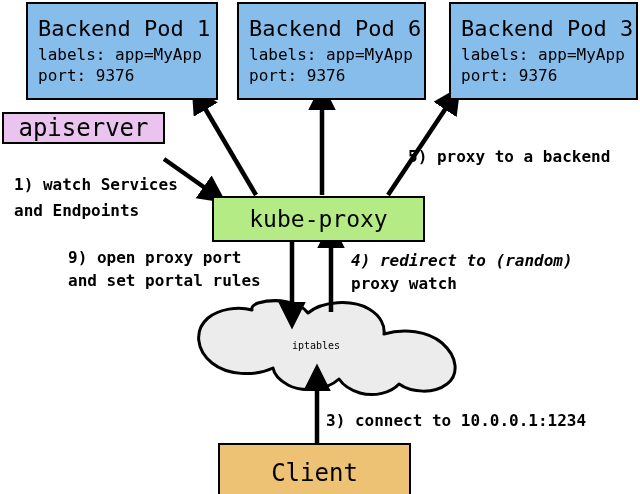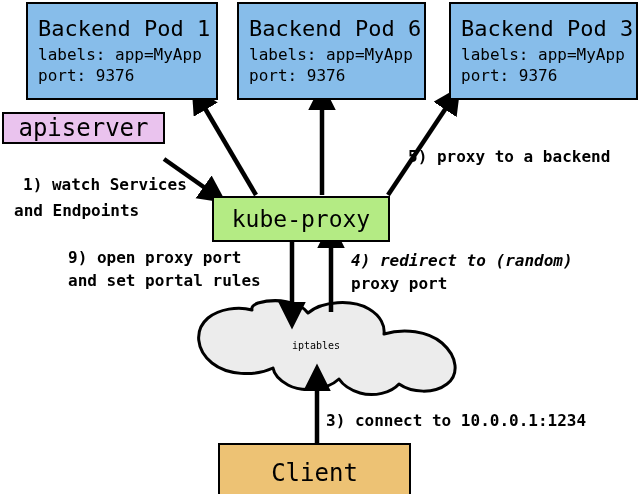--- a/index.html
+++ b/index.html
@@ -145,36 +145,36 @@
   <div class="node pod" style="left:449px; top:2px; width:189px; height:98px;">
     <div class="pod-title">Backend Pod 3</div>
     <div class="pod-line">labels: app=MyApp</div>
     <div class="pod-line">port: 9376</div>
   </div>
 
   <div class="node box-center apiserver" style="left:2px; top:112px; width:163px; height:32px;">
     <span>apiserver</span>
   </div>
 
-  <div class="node box-center kubeproxy" style="left:212px; top:196px; width:178px; height:46px;">
+  <div class="node box-center kubeproxy" style="left:212px; top:196px; width:213px; height:46px;">
     <span>kube-proxy</span>
   </div>
 
   <div class="cloud-text" style="left:246px; top:340px; width:140px;">iptables</div>
 
   <div class="node box-center client" style="left:218px; top:443px; width:193px; height:59px;">
     <span>Client</span>
   </div>
 
-  <div class="label" style="left:23px; top:175px;">1) watch Services</div>
+  <div class="label" style="left:14px; top:175px;">1) watch Services</div>
   <div class="label" style="left:14px; top:201px;">and Endpoints</div>
 
   <div class="label" style="left:68px; top:248px;">9) open proxy port</div>
   <div class="label" style="left:68px; top:271px;">and set portal rules</div>
 
   <div class="label" style="left:326px; top:411px;">3) connect to 10.0.0.1:1234</div>
 
   <div class="label" style="left:351px; top:251px;font-style:italic;">4) redirect to (random)</div>
-  <div class="label" style="left:351px; top:274px;">proxy port</div>
+  <div class="label" style="left:351px; top:274px;">proxy watch</div>
 
   <div class="label" style="left:408px; top:147px;">5) proxy to a backend</div>
 
 </div>
 
 </body></html>

